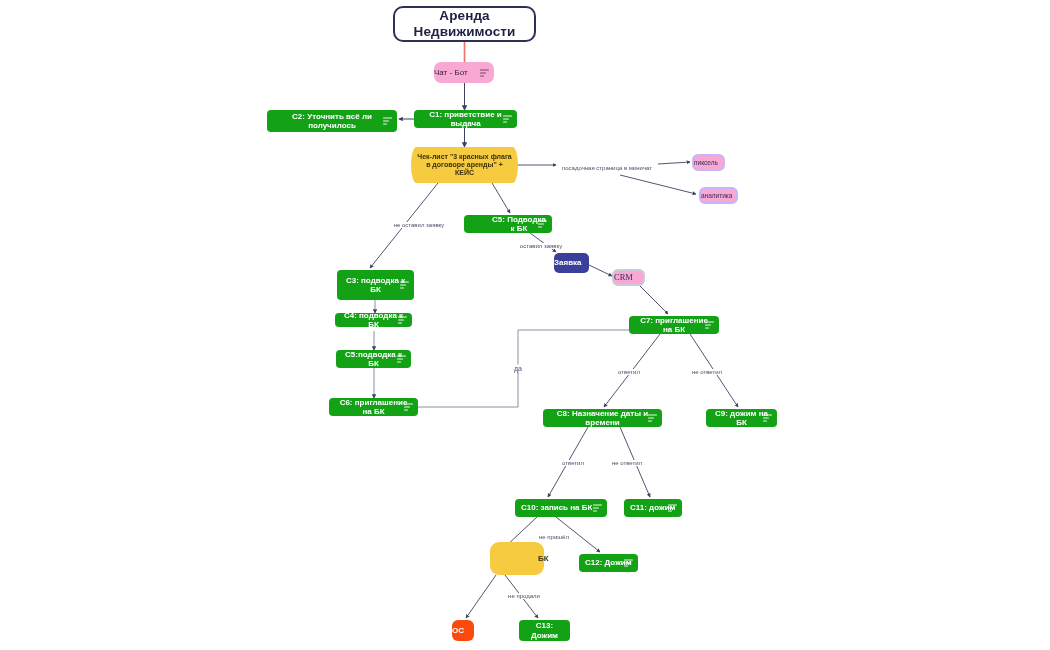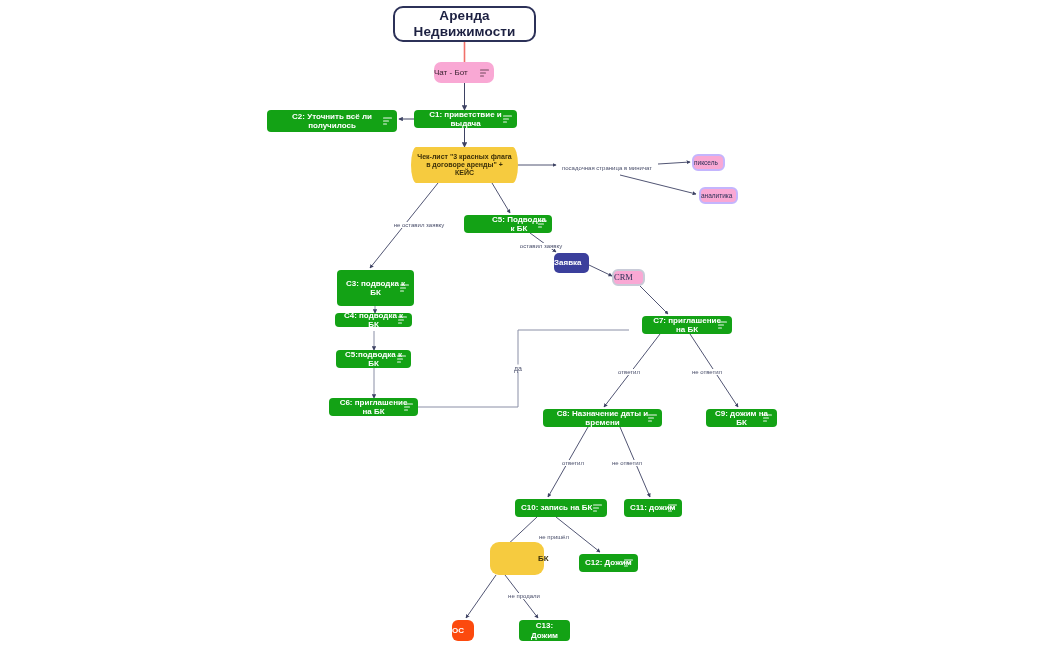--- a/index.html
+++ b/index.html
@@ -262,21 +262,21 @@
   </div>
 
   <div class="node blue" style="left:554px;top:253px;width:35px;height:20px;">
     <span class="label">Заявка</span>
   </div>
 
   <div class="node plain crm" style="left:612px;top:269px;width:33px;height:17px;">
     <span class="label">CRM</span>
   </div>
 
-  <div class="node green" style="left:337px;top:270px;width:77px;height:36px;">
+  <div class="node green" style="left:337px;top:270px;width:77px;height:30px;">
     <span class="label">C3: подводка к БК</span>
     <span class="menu-glyph">
         <i></i>
         <i></i>
         <i></i>
       </span>
   </div>
 
   <div class="node green" style="left:335px;top:313px;width:77px;height:14px;">
     <span class="label">C4: подводка к БК</span>
@@ -298,21 +298,21 @@
 
   <div class="node green" style="left:329px;top:398px;width:89px;height:18px;">
     <span class="label">C6: приглашение на БК</span>
     <span class="menu-glyph">
         <i></i>
         <i></i>
         <i></i>
       </span>
   </div>
 
-  <div class="node green" style="left:629px;top:316px;width:90px;height:18px;margin-left:13px;">
+  <div class="node green" style="left:629px;top:316px;width:90px;height:18px;">
     <span class="label">C7: приглашение на БК</span>
     <span class="menu-glyph">
         <i></i>
         <i></i>
         <i></i>
       </span>
   </div>
 
   <div class="node green" style="left:543px;top:409px;width:119px;height:18px;">
     <span class="label">C8: Назначение даты и времени</span>

